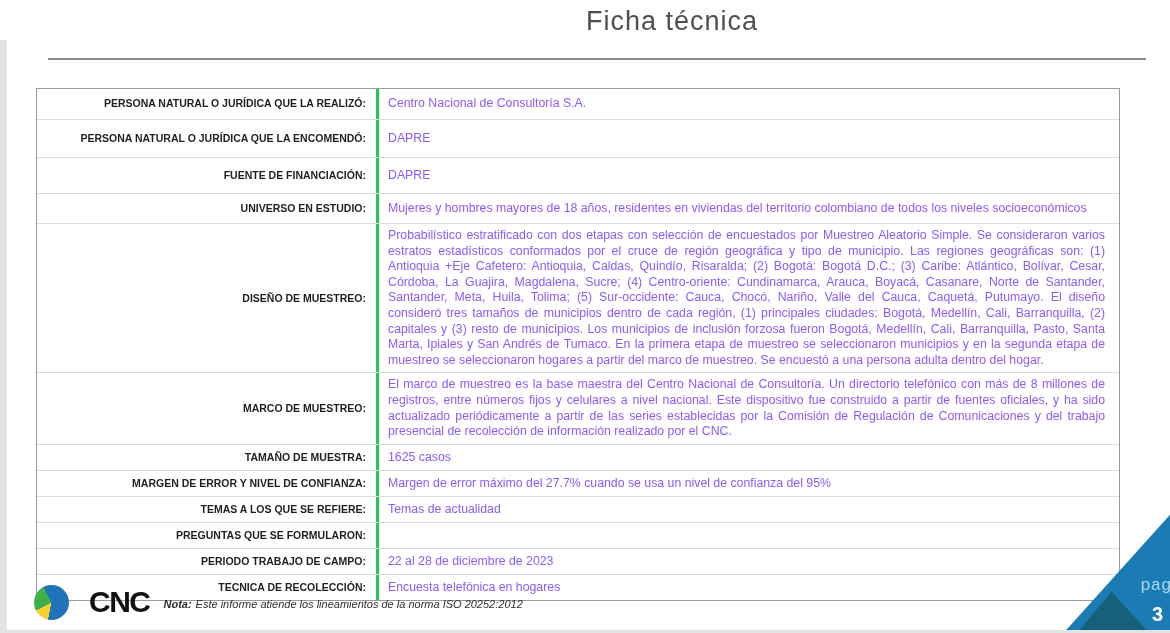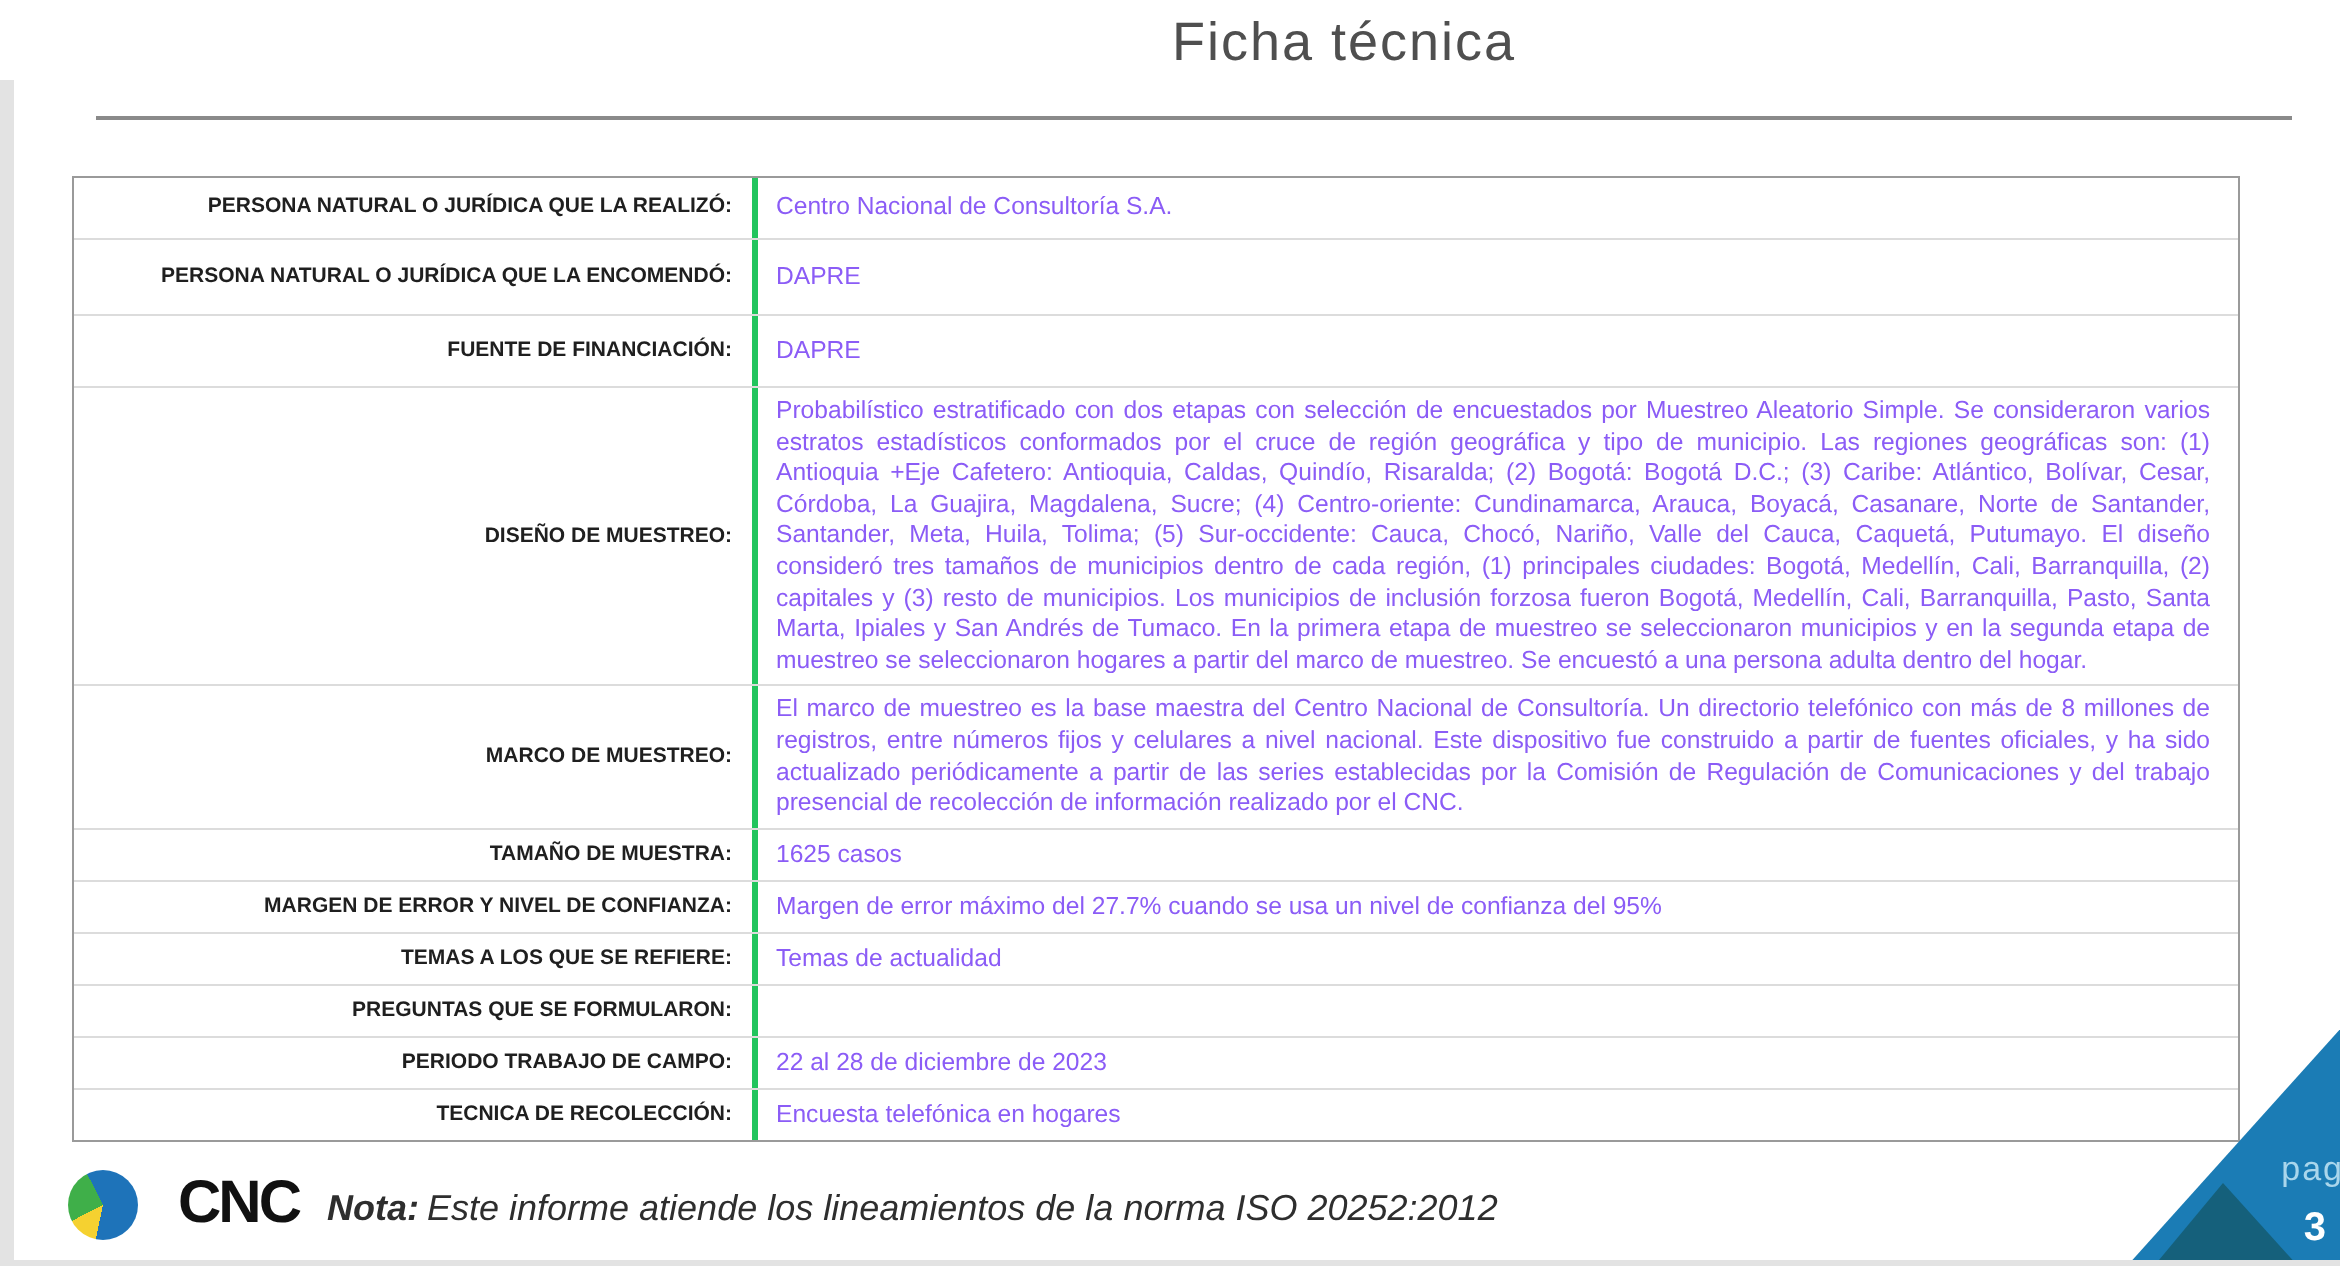--- a/index.html
+++ b/index.html
@@ -24,21 +24,21 @@
     font-weight:bold;font-size:10.5px;color:#1f1f1f;border-right:3px solid #22c55e;line-height:1.25;}
   .value-cell{flex:1;box-sizing:border-box;padding:4px 14px 4px 9px;
     display:flex;align-items:center;font-size:12.3px;color:#8b5cf6;line-height:1.27;}
   .value-cell span{display:block;text-align:justify;}
 
   
   .footer{position:absolute;left:34px;top:582px;display:flex;align-items:center;height:40px;}
   .logo{width:35px;height:35px;border-radius:50%;flex:0 0 35px;
     background:conic-gradient(#1e73b9 0deg 192deg,#f5d130 192deg 243deg,#3faf49 243deg 333deg,#1e73b9 333deg 360deg);}
   .logo-text{font-size:30px;font-weight:800;color:#111;margin-left:20px;letter-spacing:-1.5px;}
-  .note{margin-left:14px;font-size:18px;color:#2e2e2e;font-style:italic;padding-top:4px;}
+  .note{margin-left:14px;font-size:11px;color:#2e2e2e;font-style:italic;padding-top:4px;}
   .note .note-label{font-weight:bold;margin-right:4px;}
 
   
   .corner{position:absolute;right:0;bottom:0;width:150px;height:148px;z-index:3;}
   .tri-main{position:absolute;top:0;left:0;width:100%;height:100%;background:#1b7cb5;
     clip-path:polygon(100% 2%,100% 100%,13% 100%);}
   .tri-fold{position:absolute;top:0;left:0;width:100%;height:100%;background:#15607b;
     clip-path:polygon(22% 100%,70% 100%,45% 72%);}
   .pag-label{position:absolute;right:22px;bottom:38px;color:#a9d6ec;font-size:17px;letter-spacing:1px;}
   .pag-number{position:absolute;right:31px;bottom:7px;color:#ffffff;font-size:20px;font-weight:bold;}
@@ -73,20 +73,26 @@
         </div>
     </div>
 
     <div class="row">
       <div class="label-cell">FUENTE DE FINANCIACIÓN:</div>
       <div class="value-cell">
           <span>DAPRE</span>
         </div>
     </div>
 
+    <div class="row">
+      <div class="label-cell">UNIVERSO EN ESTUDIO:</div>
+      <div class="value-cell">
+          <span>Mujeres y hombres mayores de 18 años, residentes en viviendas del territorio colombiano de todos los niveles socioeconómicos</span>
+        </div>
+    </div>
 
     <div class="row">
       <div class="label-cell">DISEÑO DE MUESTREO:</div>
       <div class="value-cell">
           <span>Probabilístico estratificado con dos etapas con selección de encuestados por Muestreo Aleatorio Simple. Se consideraron varios estratos estadísticos conformados por el cruce de región geográfica y tipo de municipio. Las regiones geográficas son: (1) Antioquia +Eje Cafetero: Antioquia, Caldas, Quindío, Risaralda; (2) Bogotá: Bogotá D.C.; (3) Caribe: Atlántico, Bolívar, Cesar, Córdoba, La Guajira, Magdalena, Sucre; (4) Centro-oriente: Cundinamarca, Arauca, Boyacá, Casanare, Norte de Santander, Santander, Meta, Huila, Tolima; (5) Sur-occidente: Cauca, Chocó, Nariño, Valle del Cauca, Caquetá, Putumayo. El diseño consideró tres tamaños de municipios dentro de cada región, (1) principales ciudades: Bogotá, Medellín, Cali, Barranquilla, (2) capitales y (3) resto de municipios. Los municipios de inclusión forzosa fueron Bogotá, Medellín, Cali, Barranquilla, Pasto, Santa Marta, Ipiales y San Andrés de Tumaco. En la primera etapa de muestreo se seleccionaron municipios y en la segunda etapa de muestreo se seleccionaron hogares a partir del marco de muestreo. Se encuestó a una persona adulta dentro del hogar.</span>
         </div>
     </div>
 
     <div class="row">
       <div class="label-cell">MARCO DE MUESTREO:</div>

